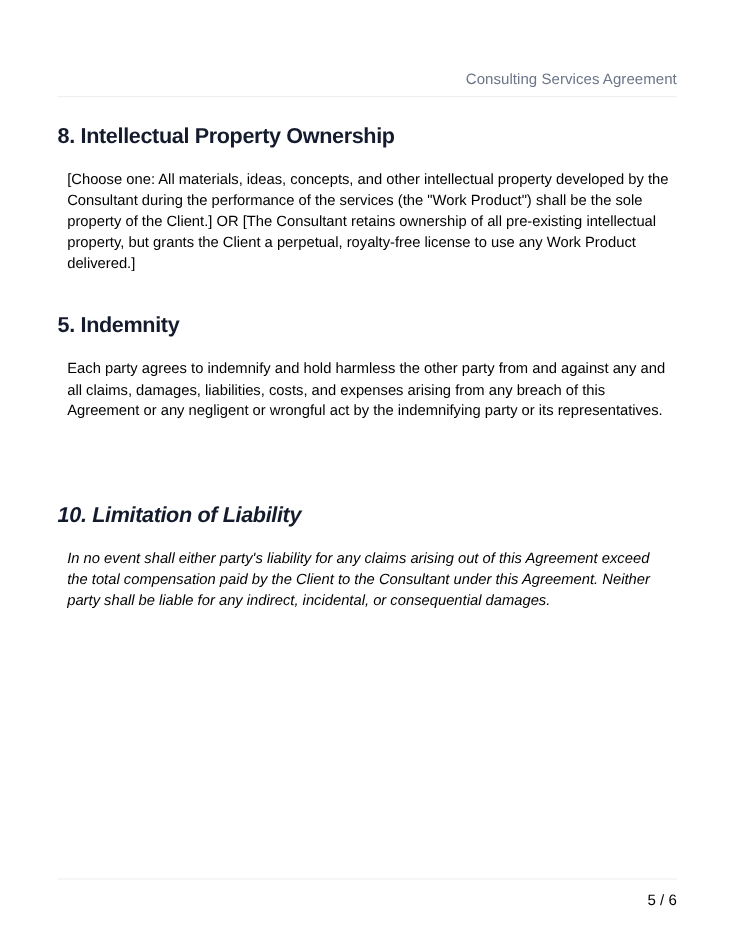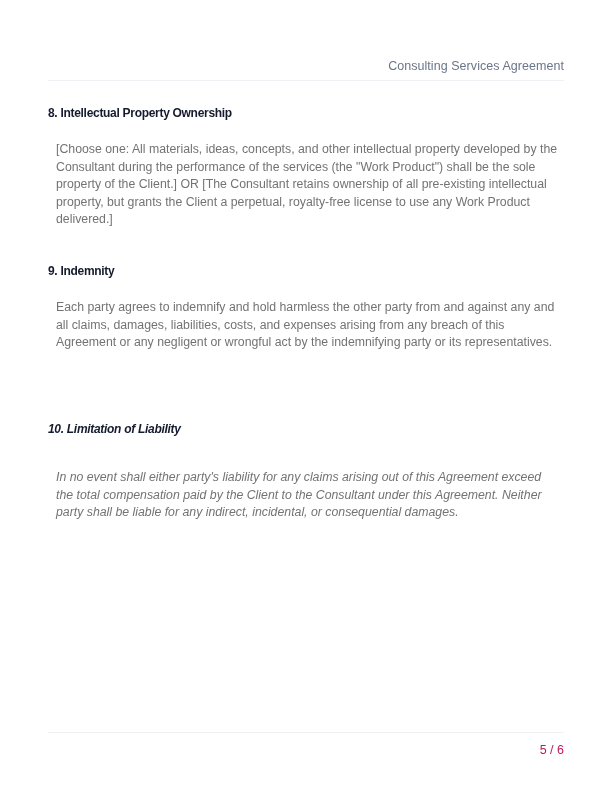--- a/index.html
+++ b/index.html
@@ -32,70 +32,70 @@
       height: 1px;
       background: #eef0f3;
     }
     .section {
       position: absolute;
       left: 48px;
       width: 516px;
     }
     .section-title {
       margin: 0;
-      font-size: 12px;
+      font-size: 18px;
       font-weight: bold;
       color: #141b2d;
       letter-spacing: -0.3px;
       line-height: 22px;
     }
     .section-body {
       margin: 0;
       padding-left: 8px;
       font-size: 12.3px;
       line-height: 17.5px;
-      color: #737373;
+      color: #000000;
       width: 505px;
     }
     #sec8 { top: 102px; }
     #sec8 .section-body { margin-top: 17px; }
     #sec9 { top: 260px; }
     #sec9 .section-body { margin-top: 17px; }
     #sec10 { top: 418px; font-style: italic; }
-    #sec10 .section-body { margin-top: 29px; }
+    #sec10 .section-body { margin-top: 17px; }
 
     .footer-rule {
       position: absolute;
       left: 48px;
       top: 732px;
       width: 516px;
       height: 1px;
       background: #eef0f3;
     }
     .page-number {
       position: absolute;
       right: 48px;
       top: 743px;
       font-size: 12.5px;
-      color: #be185d;
+      color: #000000;
     }
   </style>
 </head>
 <body>
 
 <div class="page-header">Consulting Services Agreement</div>
 <div class="header-rule"></div>
 
 <section class="section" id="sec8">
   <h2 class="section-title">8. Intellectual Property Ownership</h2>
   <p class="section-body">[Choose one: All materials, ideas, concepts, and other intellectual property developed by the Consultant during the performance of the services (the "Work Product") shall be the sole property of the Client.] OR [The Consultant retains ownership of all pre-existing intellectual property, but grants the Client a perpetual, royalty-free license to use any Work Product delivered.]</p>
 </section>
 
 <section class="section" id="sec9">
-  <h2 class="section-title">9. Indemnity</h2>
+  <h2 class="section-title">5. Indemnity</h2>
   <p class="section-body">Each party agrees to indemnify and hold harmless the other party from and against any and all claims, damages, liabilities, costs, and expenses arising from any breach of this Agreement or any negligent or wrongful act by the indemnifying party or its representatives.</p>
 </section>
 
 <section class="section" id="sec10">
   <h2 class="section-title">10. Limitation of Liability</h2>
   <p class="section-body">In no event shall either party's liability for any claims arising out of this Agreement exceed the total compensation paid by the Client to the Consultant under this Agreement. Neither party shall be liable for any indirect, incidental, or consequential damages.</p>
 </section>
 
 <div class="footer-rule"></div>
 <div class="page-number">5 / 6</div>

